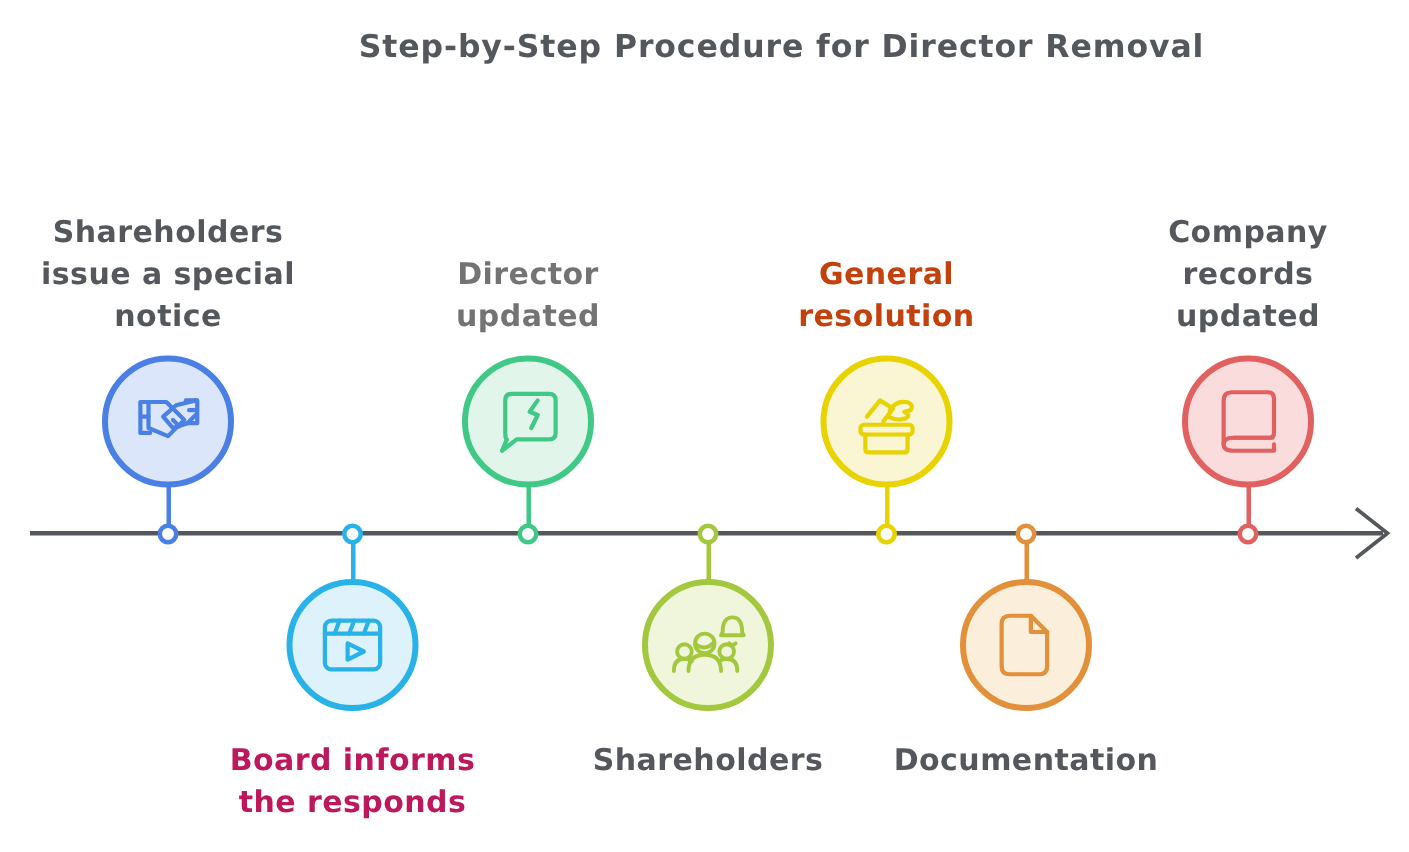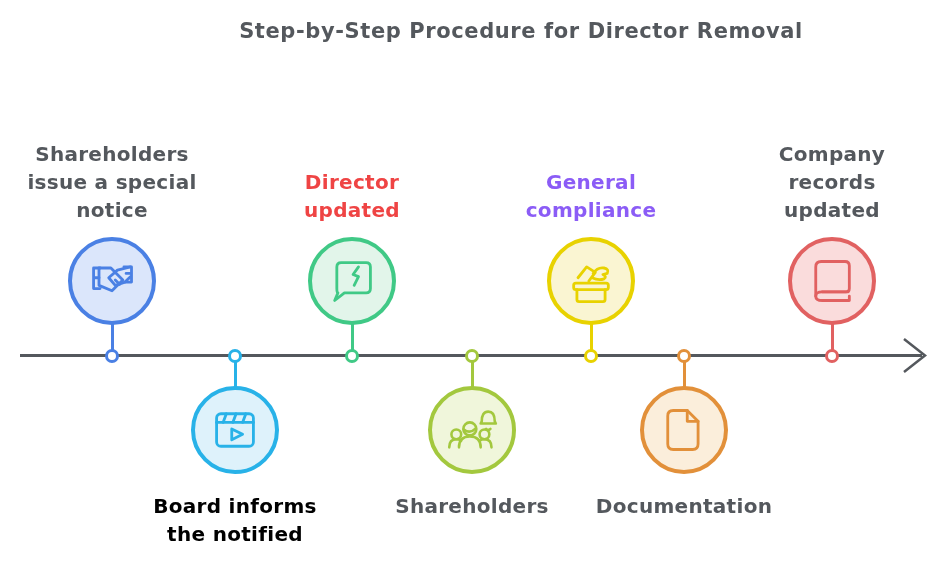--- a/index.html
+++ b/index.html
@@ -63,38 +63,38 @@
         <path d="M13 12 H7 V31 H13 M7 21 H12"></path>
         <path d="M12 12 H23 L34 23 L24 33 L12 28 Z"></path>
         <path d="M35 11 H42 V25 H36 M42 17 H37"></path>
         <path d="M41 11 L29 14 L21 21 L27 28 L36 25 L41 20"></path>
         <path d="M27 23 L31 27"></path>
       </svg>
     </div>
   </div>
 
   <div class="step below" style="left: 115px; --accent: #28b2e8; --fill: #def2fb;">
-    <div class="label" style="color: #000000;">
+    <div class="label" style="color: #be185d;">
       <div>Board informs</div>
-      <div>the notified</div>
+      <div>the responds</div>
     </div>
     <div class="stem"></div>
     <div class="dot"></div>
     <div class="circle">
       <svg viewBox="0 0 48 48" fill="none" stroke="currentColor" stroke-width="2.6" stroke-linecap="round" stroke-linejoin="round">
         <rect x="7" y="9" width="34" height="30" rx="4"></rect>
         <path d="M7 17 H41"></path>
         <path d="M16 9 L13 17 M25 9 L22 17 M34 9 L31 17"></path>
         <path d="M21 23 L31 28 L21 33 Z"></path>
       </svg>
     </div>
   </div>
 
   <div class="step above" style="left: 232px; --accent: #40c986; --fill: #e2f5ea;">
-    <div class="label" style="color: #ef4444;">
+    <div class="label" style="color: #737373;">
       <div>Director</div>
       <div>updated</div>
     </div>
     <div class="stem"></div>
     <div class="dot"></div>
     <div class="circle">
       <svg viewBox="0 0 48 48" fill="none" stroke="currentColor" stroke-width="2.6" stroke-linecap="round" stroke-linejoin="round">
         <path d="M14 7 H37 Q41 7 41 11 V31 Q41 35 37 35 H17 L8 42 L11 35 Q10 35 10 31 V11 Q10 7 14 7 Z"></path>
         <path d="M30 11 L25 18 L30 20 L26 28"></path>
       </svg>
@@ -116,23 +116,23 @@
         <path d="M12 40 Q12 30 22 30 T32 40"></path>
         <circle cx="9.5" cy="28" r="4.5"></circle>
         <path d="M3 40 Q3 32.5 9.5 32.5 Q12 32.5 14 34"></path>
         <circle cx="35.5" cy="28" r="4.5"></circle>
         <path d="M31 34 Q33 32.5 35.5 32.5 Q42 32.5 42 40"></path>
       </svg>
     </div>
   </div>
 
   <div class="step above" style="left: 471px; --accent: #e8d200; --fill: #faf5d2;">
-    <div class="label" style="color: #8b5cf6;">
+    <div class="label" style="color: #c2410c;">
       <div>General</div>
-      <div>compliance</div>
+      <div>resolution</div>
     </div>
     <div class="stem"></div>
     <div class="dot"></div>
     <div class="circle">
       <svg viewBox="0 0 48 48" fill="none" stroke="currentColor" stroke-width="2.6" stroke-linecap="round" stroke-linejoin="round">
         <rect x="8" y="26" width="32" height="6" rx="2"></rect>
         <path d="M11 32 V41 Q11 43 13 43 H35 Q37 43 37 41 V32"></path>
         <path d="M12 21 L20 11 L28 16 L22 24"></path>
         <path d="M26 17 Q30 11 36 12 Q41 13 39 17 L35 18 Q39 20 36 22 Q31 24 25 21"></path>
       </svg>

